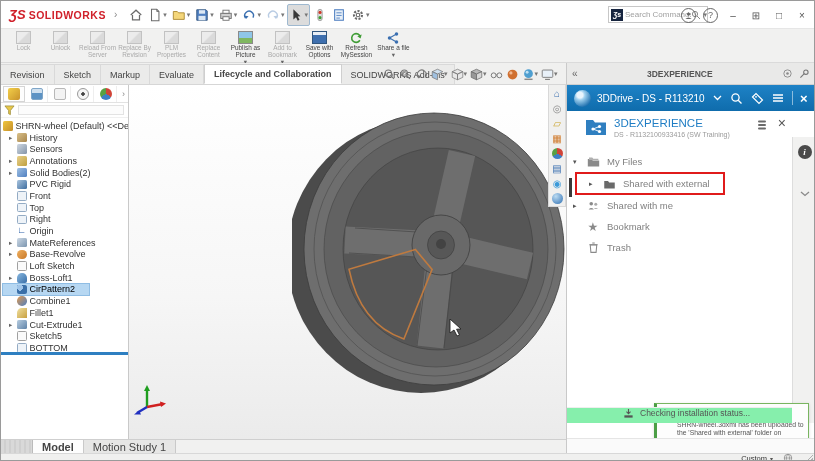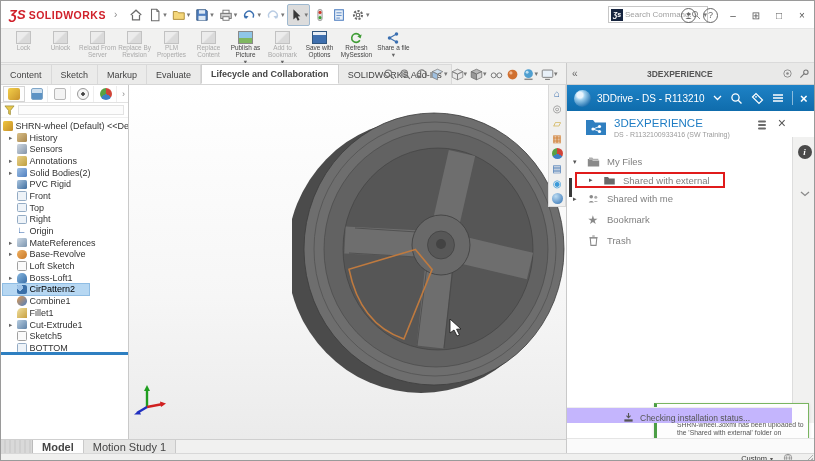--- a/index.html
+++ b/index.html
@@ -115,35 +115,35 @@
   .dp-close { font-size:13px; font-weight:bold; margin-left:7px; }
   .dp-content { position:absolute; left:0; top:26px; right:0; bottom:15px; background:#fff; }
   .dp-apphdr { position:absolute; left:18px; top:6px; display:flex; gap:7px; }
   .dp-apptitle { font-size:11.5px; color:#1f7dc4; }
   .dp-appsub { font-size:7px; color:#9a9a9a; margin-top:2px; }
   .dp-hdr-ic { position:absolute; top:8px; display:flex; }
   .dp-x { font-size:14px; color:#555; }
   .dp-tree { position:absolute; left:6px; top:40px; right:36px; }
   .dp-row { display:flex; align-items:center; height:21px; color:#808080; }
   .dp-row.child { margin-left:2px; }
-  .dp-row.hl { border:2px solid #e01b1b; height:16px; padding-left:12px; width:150px; }
+  .dp-row.hl { border:2px solid #e01b1b; height:23px; padding-left:12px; width:150px; }
   .dp-arrow { width:12px; font-size:7px; color:#555; flex:none; }
   .dp-ic { width:16px; display:flex; justify-content:center; margin-right:6px; flex:none; }
   .dp-lbl { font-size:9.5px; }
   .dp-tick { position:absolute; left:2px; top:67px; width:3px; height:19px; background:#3a3a3a; }
   .dp-rail { position:absolute; right:0; top:26px; bottom:15px; width:24px; background:#f1f1f0; border-left:1px solid #ddd; display:flex; flex-direction:column; align-items:center; padding-top:8px; }
   .dp-info { width:14px; height:14px; border-radius:50%; background:#4a4a4a; color:#fff; font-size:9px; font-weight:bold; font-style:italic; display:flex; align-items:center; justify-content:center; font-family:"Liberation Serif",serif; }
   .dp-rail-chev { margin-top:32px; }
   .toast { position:absolute; left:87px; top:292px; width:155px; height:57px; background:#fdfdfd; border:1px solid #79b560; border-left:3px solid #4c9e46; box-shadow:0 1px 3px rgba(0,0,0,0.15); padding:4px 4px 0 5px; }
   .toast-head { display:flex; align-items:center; gap:5px; }
   .toast-check { color:#3f9c35; font-size:10px; font-weight:bold; }
   .toast-title { font-size:7.5px; font-weight:bold; color:#333; }
   .toast-body { font-size:6.8px; line-height:8.2px; color:#555; margin:2px 0 0 15px; }
   .toast-btn { position:absolute; right:6px; bottom:4px; font-size:7px; color:#444; background:linear-gradient(#fdfdfd,#ececec); border:1px solid #9a9a9a; padding:1px 10px; }
-  .dp-status { position:absolute; left:0; bottom:15px; right:24px; height:16px; border-top:1px solid #eee; display:flex; align-items:flex-end; padding-left:56px; gap:6px; background:#c4b5fd; }
+  .dp-status { position:absolute; left:0; bottom:15px; right:24px; height:16px; border-top:1px solid #eee; display:flex; align-items:flex-start; padding-left:56px; gap:6px; background:#86efac; }
   .dp-status-txt { font-size:8.5px; color:#555; }
   .dp-bottom { position:absolute; left:0; bottom:0; width:100%; height:15px; background:#fafafa; border-top:1px solid #e5e5e5; }
 
   
   .doctabs { position:absolute; left:0; top:438px; width:565px; height:14px; background:#f1f1f0; border-top:1px solid #cfcfcf; display:flex; align-items:stretch; }
   .tab-scroll { width:32px; background:repeating-linear-gradient(90deg,#d9d9d9 0 3px,#cfcfcf 3px 5px); border-right:1px solid #bbb; }
   .dtab { padding:0 9px; display:flex; align-items:center; font-size:11px; color:#444; background:#e6e6e5; border-right:1px solid #c9c9c9; }
   .dtab.active { background:#fdfdfd; font-weight:bold; }
   .statusbar { position:absolute; left:0; top:452px; width:100%; height:9px; background:#f0f0ef; border-top:1px solid #d8d8d8; display:flex; align-items:center; justify-content:flex-end; }
   .sb-unit { font-size:7.5px; color:#333; margin-right:3px; }
@@ -349,21 +349,21 @@
             <line x1="4" y1="8" x2="12" y2="12.5" stroke="#3a6fb0" stroke-width="1.2"></line>
           </svg>
         </span>
         <span class="rb-lbl">Share a file</span>
         <span class="rb-fly">▾</span>
       </div>
     </div>
   <span class="ribbon-collapse">^</span>
 
   <div class="tabrow" id="tabrow">
-      <span class="ctab">Content</span>
+      <span class="ctab">Revision</span>
       <span class="ctab">Sketch</span>
       <span class="ctab">Markup</span>
       <span class="ctab">Evaluate</span>
       <span class="ctab active">Lifecycle and Collaboration</span>
       <span class="ctab">SOLIDWORKS Add-Ins</span>
     </div>
   <div class="headsup" id="headsup">
       <span class="hu">
         <span>
           <svg width="13" height="13" viewBox="0 0 16 16">

